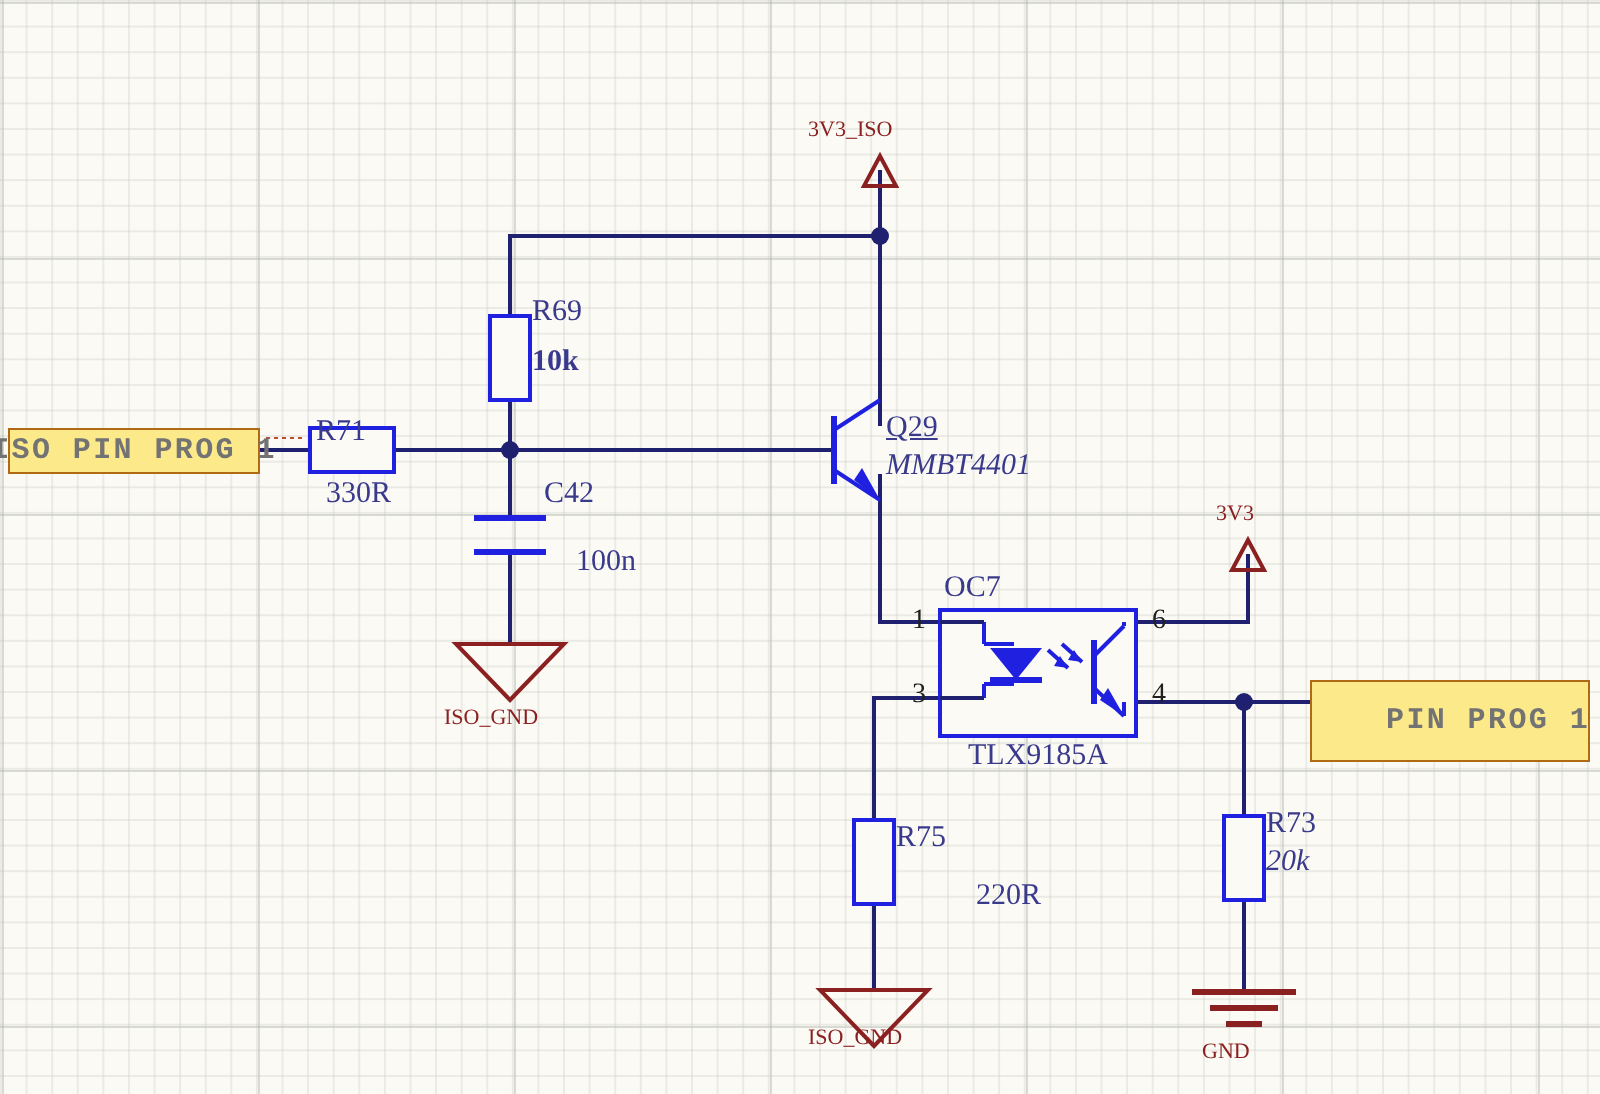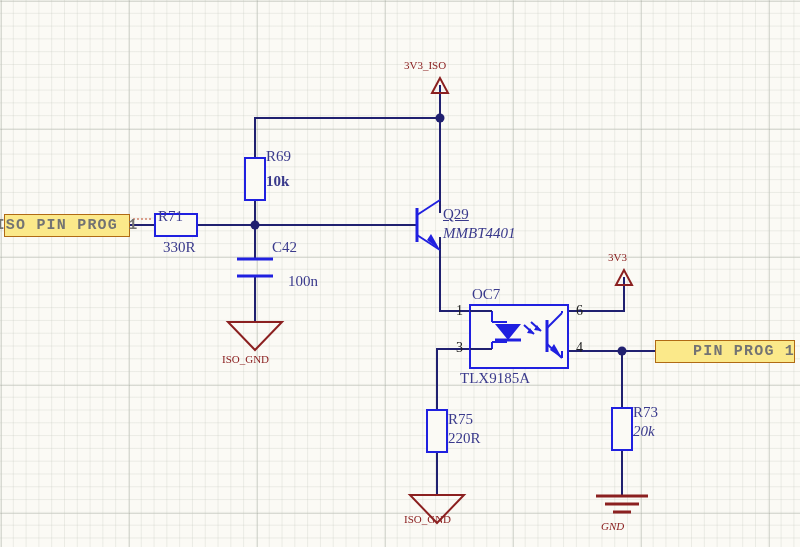--- a/index.html
+++ b/index.html
@@ -196,51 +196,51 @@
     </g>
 
     <g stroke="#c04a2a" stroke-width="1">
       <line x1="133" y1="219" x2="153" y2="219" stroke-dasharray="2 2"></line>
     </g>
 
   </svg>
 
   <div class="netlabel" style="left:4px;top:214px;width:126px;height:23px;">ISO PIN PROG 1</div>
 
-  <div class="netlabel" style="left:655px;top:340px;width:140px;height:23px;padding-left:38px;">PIN PROG 1</div>
+  <div class="netlabel" style="left:655px;top:340px;width:140px;height:41px;padding-left:38px;">PIN PROG 1</div>
 
   <div class="pwrlbl" style="left:404px;top:58px;">3V3_ISO</div>
 
   <div class="pwrlbl" style="left:608px;top:250px;">3V3</div>
 
   <div class="pwrlbl" style="left:222px;top:352px;">ISO_GND</div>
 
   <div class="pwrlbl" style="left:404px;top:512px;">ISO_GND</div>
 
-  <div class="pwrlbl" style="left:601px;top:519px;font-style:italic;">GND</div>
+  <div class="pwrlbl" style="left:601px;top:519px;">GND</div>
 
   <div class="lbl" style="left:158px;top:209px;">R71</div>
   <div class="lbl" style="left:163px;top:240px;">330R</div>
 
   <div class="lbl" style="left:266px;top:149px;">R69</div>
   <div class="lbl" style="left:266px;top:174px;font-weight:bold;">10k</div>
 
   <div class="lbl" style="left:272px;top:240px;">C42</div>
   <div class="lbl" style="left:288px;top:274px;">100n</div>
 
   <div class="lbl" style="left:443px;top:207px;text-decoration:underline;">Q29</div>
   <div class="lbl" style="left:443px;top:226px;font-style:italic;">MMBT4401</div>
 
   <div class="lbl" style="left:472px;top:287px;">OC7</div>
-  <div class="lbl" style="left:460px;top:371px;">TLX9185A</div>
+  <div class="lbl" style="left:484px;top:371px;">TLX9185A</div>
 
   <div class="pinnum" style="left:456px;top:304px;">1</div>
   <div class="pinnum" style="left:456px;top:341px;">3</div>
   <div class="pinnum" style="left:576px;top:304px;">6</div>
   <div class="pinnum" style="left:576px;top:341px;">4</div>
 
   <div class="lbl" style="left:448px;top:412px;">R75</div>
-  <div class="lbl" style="left:448px;top:431px;">220R</div>
+  <div class="lbl" style="left:448px;top:441px;padding-left:40px;">220R</div>
 
   <div class="lbl" style="left:633px;top:405px;">R73</div>
   <div class="lbl" style="left:633px;top:424px;font-style:italic;">20k</div>
 
 </div>
 
 </body></html>

